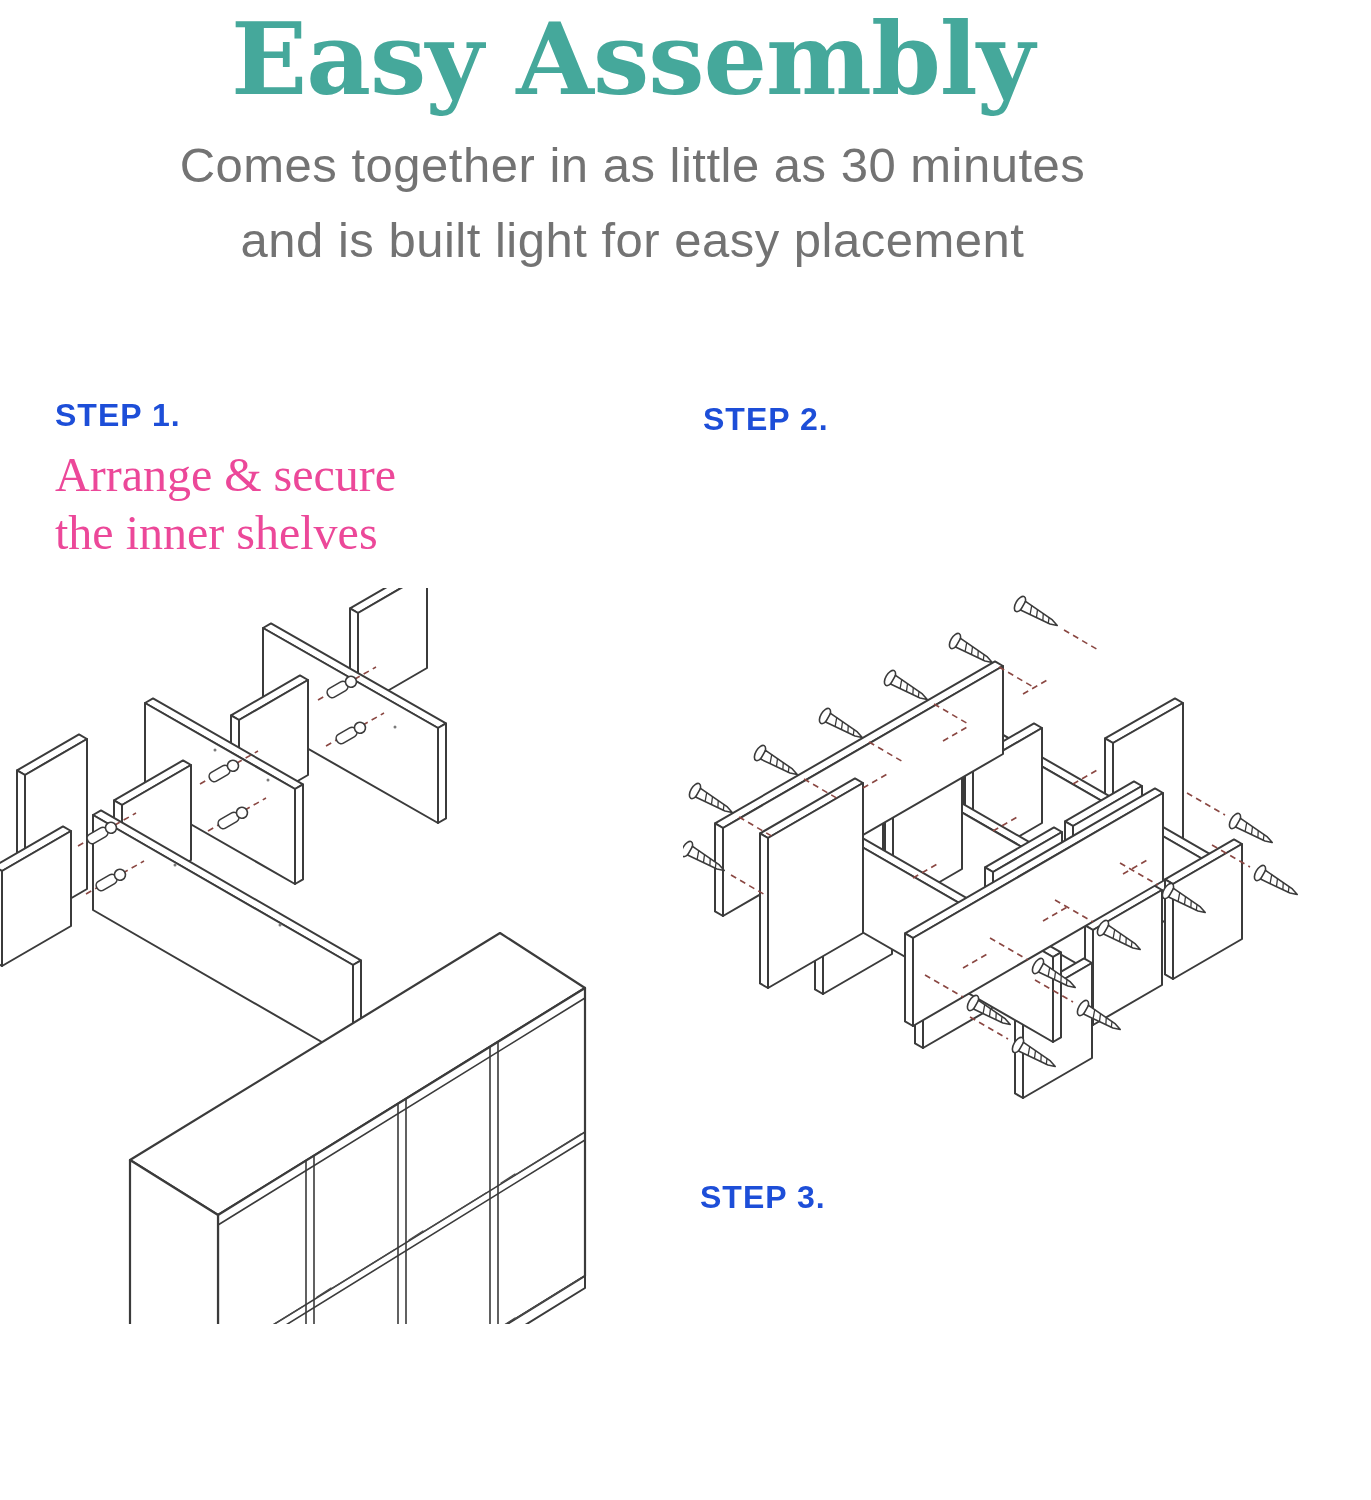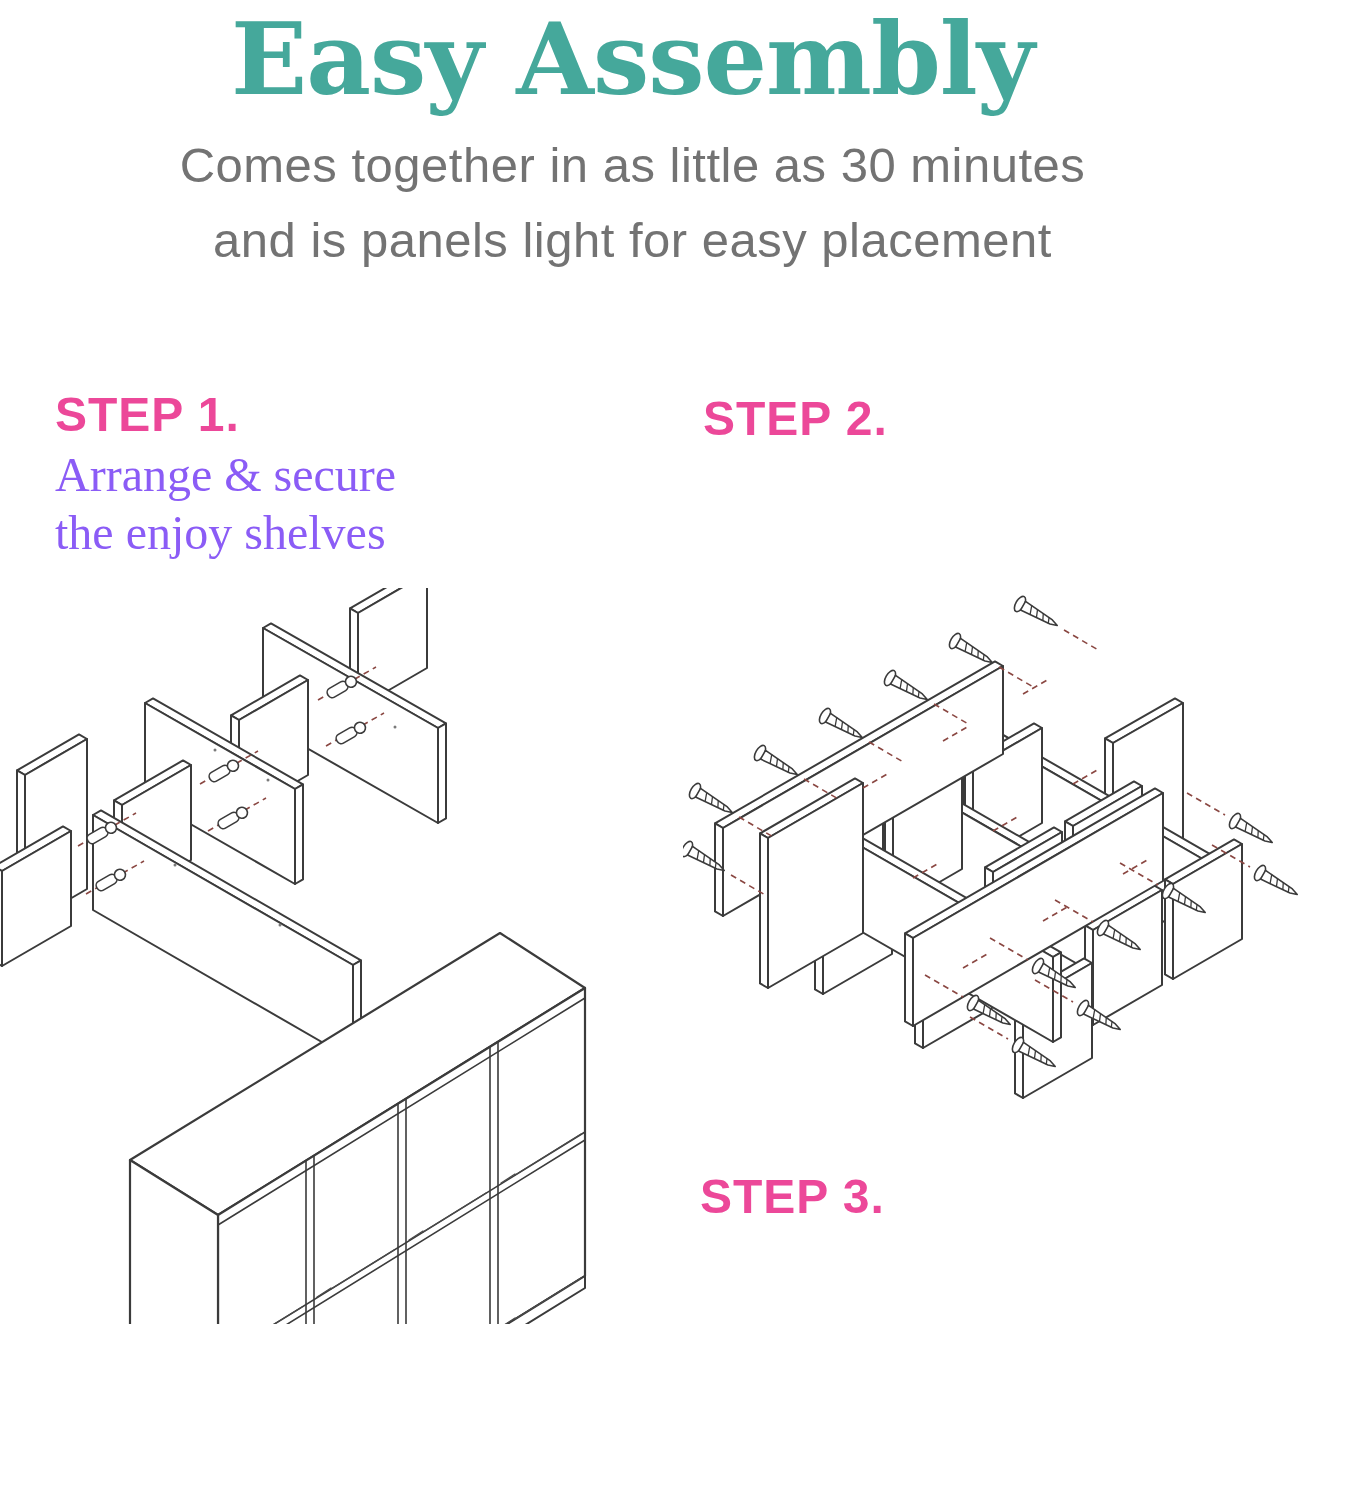--- a/index.html
+++ b/index.html
@@ -13,25 +13,25 @@
     font-weight:600;font-size:100px;line-height:118px;letter-spacing:-1px;
     color:#45a89b;
   }
   .subtitle{
     margin:10px 0 0 0;font-family:"Liberation Sans",sans-serif;
     font-weight:400;font-size:49px;line-height:75px;color:#737373;letter-spacing:.5px;
   }
   .step{position:absolute;}
   .step-label{
     font-family:"Liberation Sans",sans-serif;font-weight:700;
-    font-size:48px;line-height:50px;letter-spacing:1px;color:#ec4899;margin:0 0 6px 0;
+    font-size:32px;line-height:50px;letter-spacing:1px;color:#1d4ed8;margin:0 0 6px 0;
   }
   .step-desc{
     font-family:"Liberation Serif","DejaVu Serif",serif;font-weight:400;
-    font-size:48px;line-height:58px;color:#8b5cf6;margin:0;
+    font-size:48px;line-height:58px;color:#ec4899;margin:0;
   }
   .step1{left:55px;top:390px;}
   .step2{left:703px;top:394px;}
   .step3{left:700px;top:1172px;}
   svg{position:absolute;display:block;}
   .svg1{left:0;top:588px;}
   .svg2{left:683px;top:583px;}
   .svg3{left:95px;top:930px;}
   .ln{fill:#ffffff;stroke:#3b3b3b;stroke-width:2;stroke-linejoin:round;stroke-linecap:round;}
   .ln-thin{fill:none;stroke:#3b3b3b;stroke-width:1.6;stroke-linejoin:round;stroke-linecap:round;}
@@ -69,29 +69,29 @@
           <path class="thread" d="M11,-4.4 L14,4 M18,-3.8 L21,3.4 M25,-3.2 L28,2.8 M32,-2.6 L34,2.3"></path>
         </g>
       </g>
     </defs>
   </svg>
 
   <div class="header">
     <h1 class="title">Easy Assembly</h1>
     <p class="subtitle">
       <span>Comes together in as little as 30 minutes</span><br>
-      <span>and is panels light for easy placement</span>
+      <span>and is built light for easy placement</span>
     </p>
   </div>
 
   <div class="step step1">
     <p class="step-label">STEP 1.</p>
     <p class="step-desc">
       <span>Arrange &amp; secure</span><br>
-      <span>the enjoy shelves</span>
+      <span>the inner shelves</span>
     </p>
   </div>
 
   <div class="step step2">
     <p class="step-label">STEP 2.</p>
   </div>
 
   <div class="step step3">
     <p class="step-label">STEP 3.</p>
   </div>

